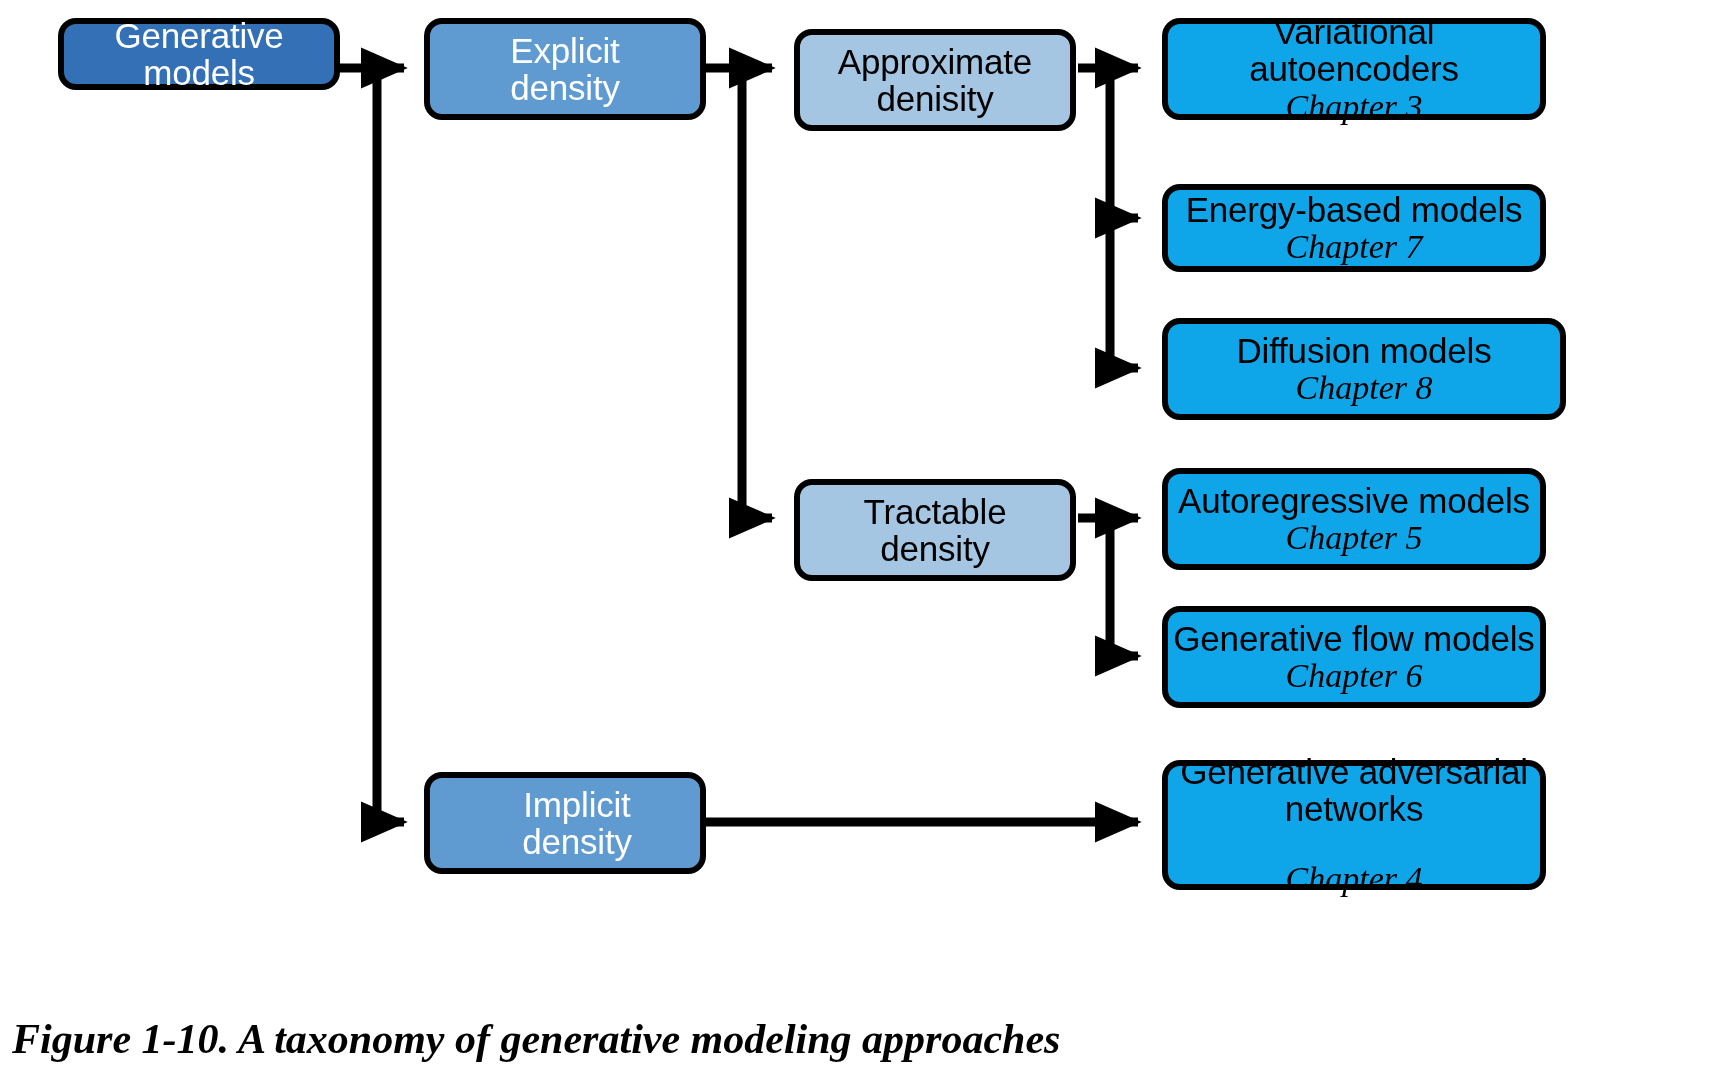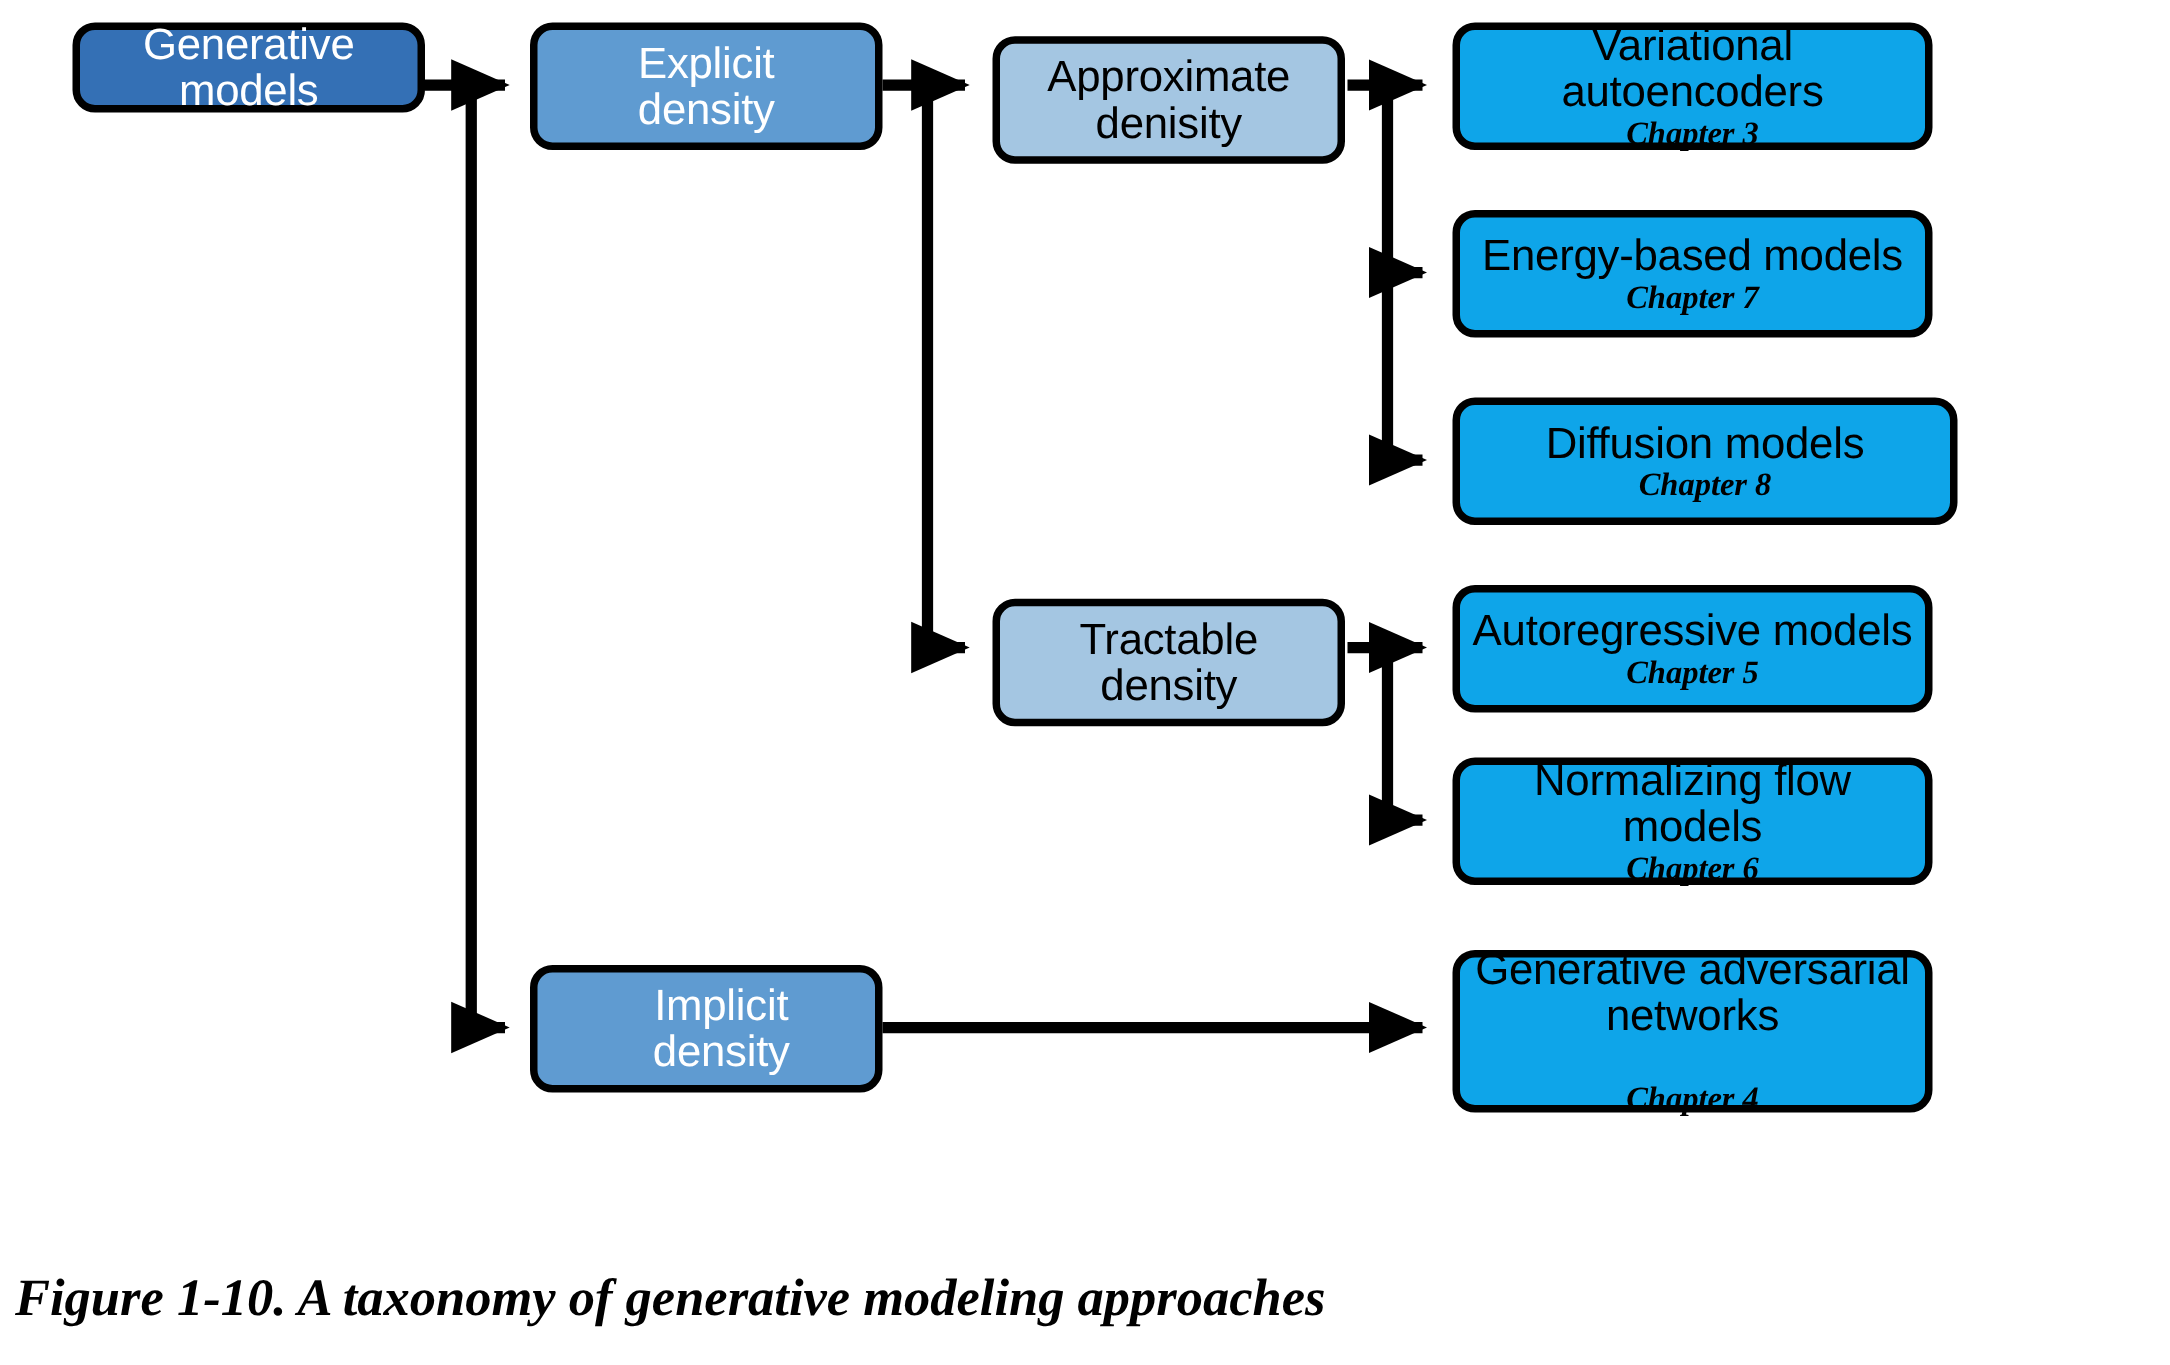--- a/index.html
+++ b/index.html
@@ -52,22 +52,22 @@
 
   .node-title {
     font-size: 35px;
     font-weight: 400;
     letter-spacing: -0.2px;
     white-space: pre-line;
   }
   .node-chapter {
     font-family: "Liberation Serif", serif;
     font-style: italic;
-    font-size: 26px;
-    font-weight: 700;
+    font-size: 34px;
+    font-weight: 400;
     margin-top: 1px;
     text-align: center;
   }
 
   .caption {
     position: absolute;
     left: 12px;
     top: 1015px;
     width: 1700px;
     font-family: "Liberation Serif", serif;
@@ -138,37 +138,37 @@
   <div class="node tier-three" style="left:794px; top:468px; width:282px; height:102px;">
     <div class="node-title">Tractable
 density</div>
   </div>
 
   <div class="node tier-leaf" style="left:1162px; top:18px; width:384px; height:102px;">
     <div class="node-title">Variational autoencoders</div>
     <div class="node-chapter">Chapter 3</div>
   </div>
 
-  <div class="node tier-leaf" style="left:1162px; top:168px; width:384px; height:102px;">
+  <div class="node tier-leaf" style="left:1162px; top:184px; width:384px; height:88px;">
     <div class="node-title">Energy-based models</div>
     <div class="node-chapter">Chapter 7</div>
   </div>
 
   <div class="node tier-leaf" style="left:1162px; top:318px; width:404px; height:102px;">
     <div class="node-title">Diffusion models</div>
     <div class="node-chapter">Chapter 8</div>
   </div>
 
   <div class="node tier-leaf" style="left:1162px; top:468px; width:384px; height:102px;">
     <div class="node-title">Autoregressive models</div>
     <div class="node-chapter">Chapter 5</div>
   </div>
 
   <div class="node tier-leaf" style="left:1162px; top:606px; width:384px; height:102px;">
-    <div class="node-title">Normalizing flow models</div>
+    <div class="node-title">Generative flow models</div>
     <div class="node-chapter">Chapter 6</div>
   </div>
 
   <div class="node tier-leaf" style="left:1162px; top:760px; width:384px; height:130px;gap:33px;">
     <div class="node-title">Generative adversarial
 networks</div>
     <div class="node-chapter">Chapter 4</div>
   </div>
 
   <div class="caption">Figure 1-10. A taxonomy of generative modeling approaches</div>

